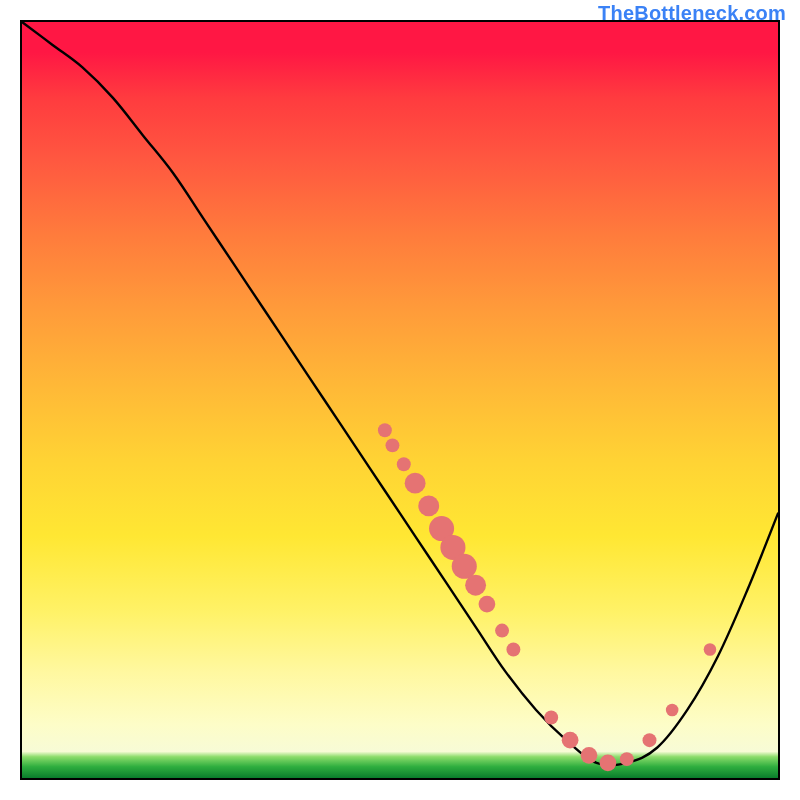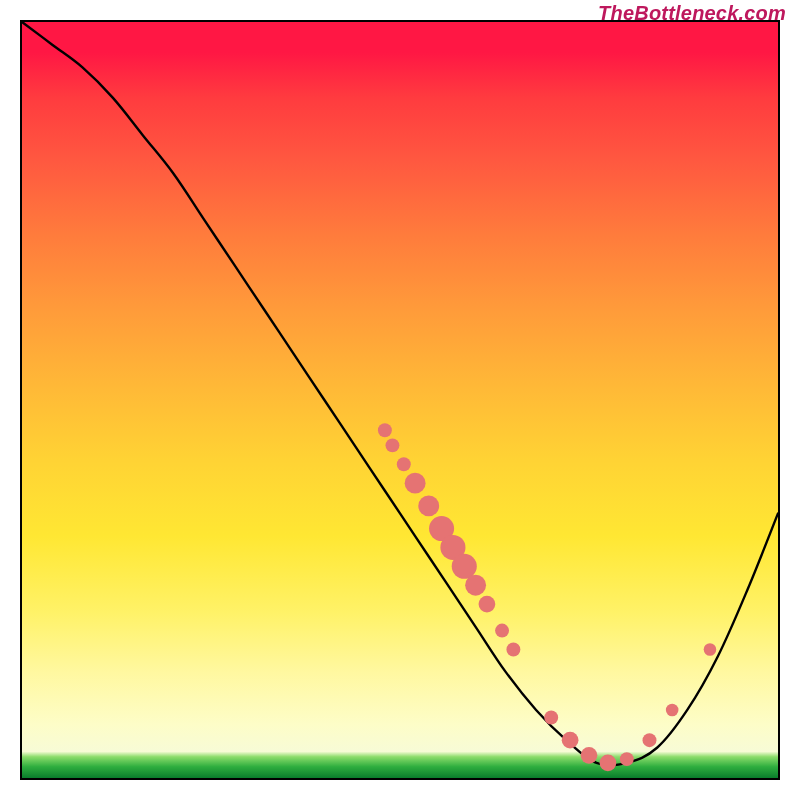--- a/index.html
+++ b/index.html
@@ -57,22 +57,21 @@
     height: 100%;
     overflow: visible;
   }
   .watermark {
     position: absolute;
     top: 2px;
     right: 14px;
     font-size: 20px;
     font-weight: 600;
     letter-spacing: 0.2px;
-    color: #be185d;
-    font-style: italic;
+    color: #3b82f6;
   }
 </style>
 </head>
 <body>
 
 <div class="chart-wrap">
   <div class="watermark">TheBottleneck.com</div>
 
   <div class="plot-area">
     <div class="gradient-bg"></div>

